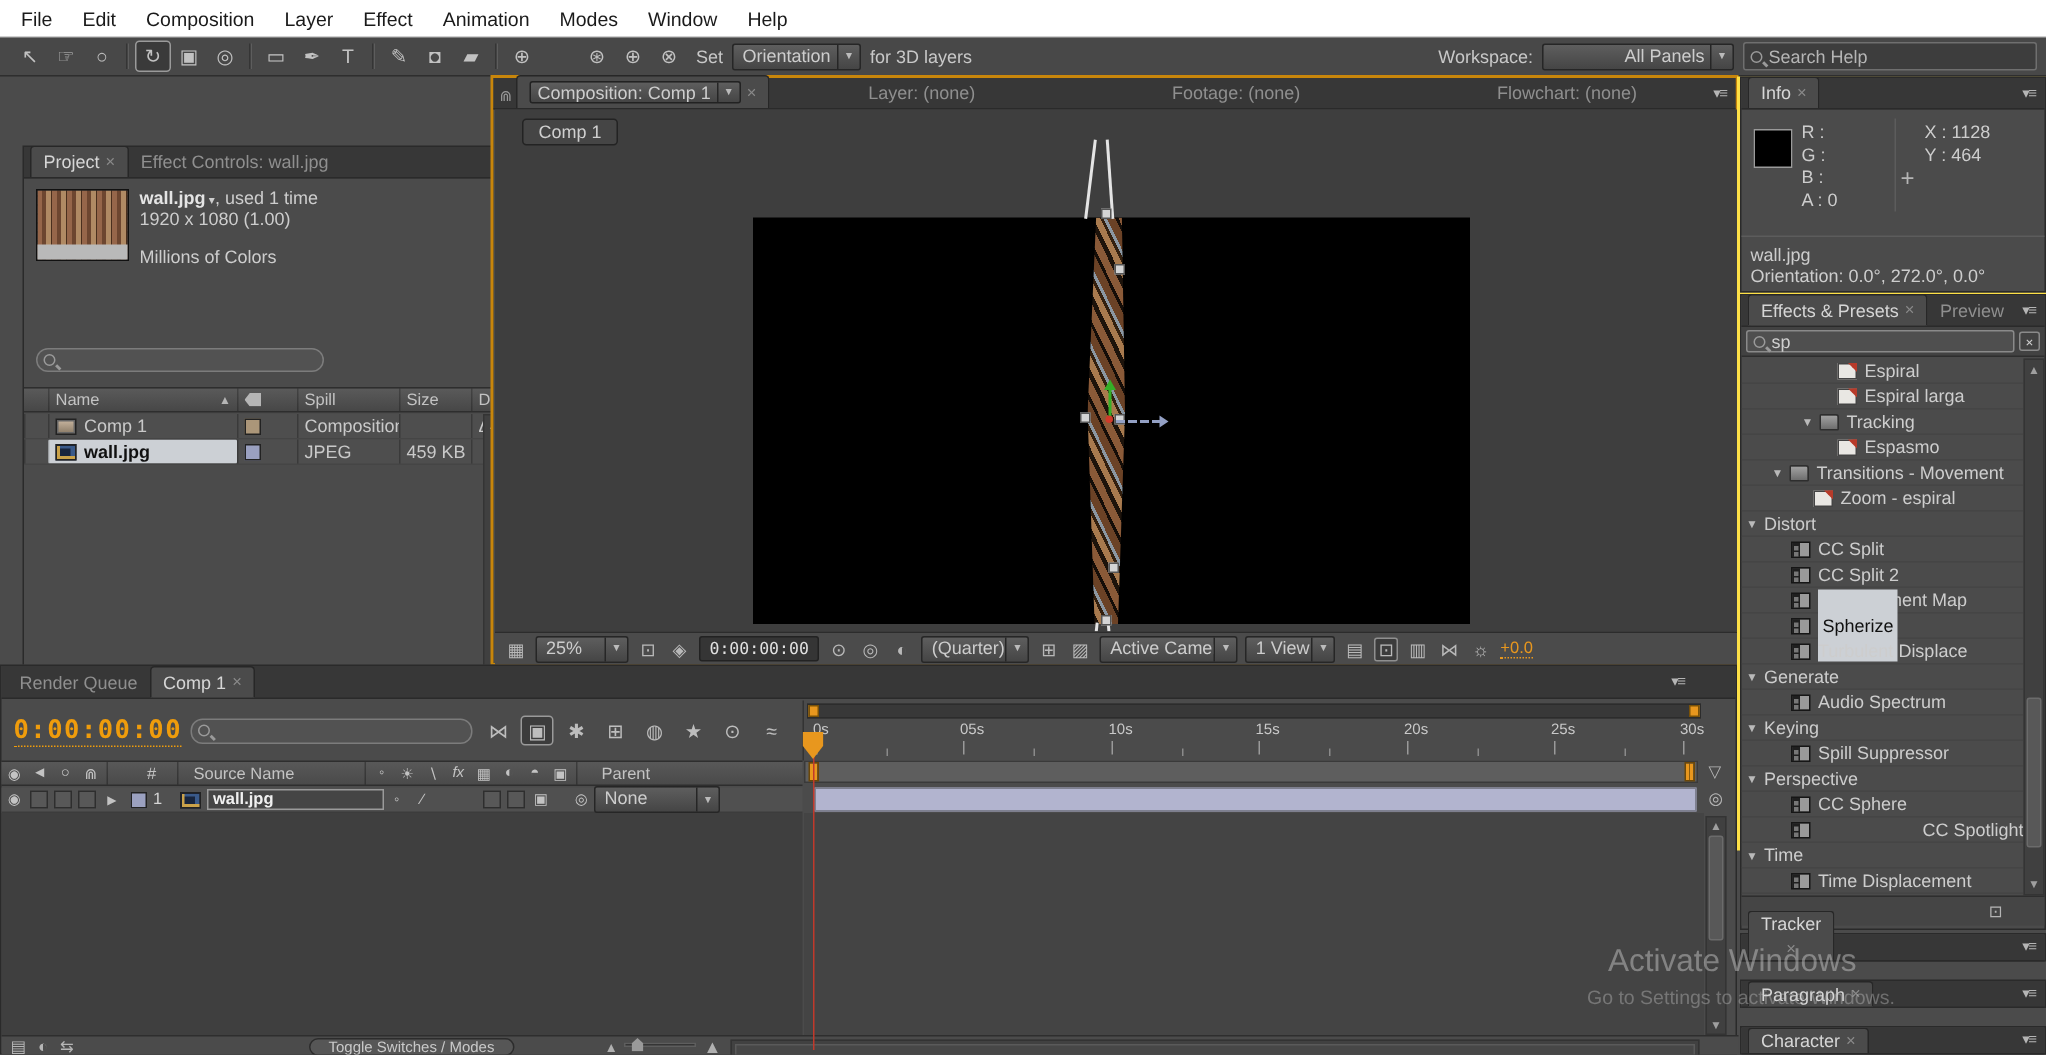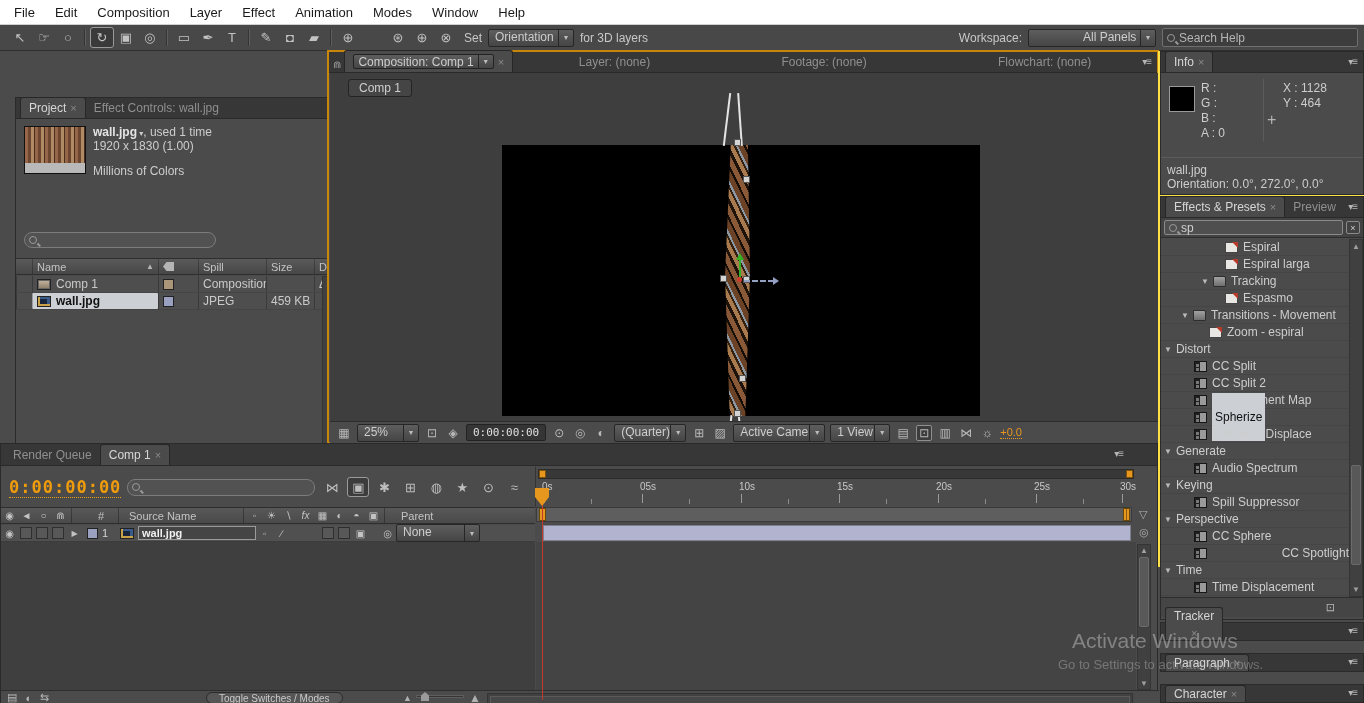--- a/index.html
+++ b/index.html
@@ -215,21 +215,21 @@
           <span>Project</span>
           <span class="tclose">×</span>
         </div>
       <div class="tab">
           <span>Effect Controls: wall.jpg</span>
         </div>
       <span class="pm">▾≡</span>
     </div>
     <div id="proj-thumb"></div>
     <div class="pinfoline" style="top:27px;"><b style="color:#e4e4e4;">wall.jpg</b><span style="font-size:8px;"> ▾</span><span>, used 1 time</span></div>
-    <div class="pinfoline" style="top:41px;">1920 x 1830 (1.00)</div>
+    <div class="pinfoline" style="top:41px;">1920 x 1080 (1.00)</div>
     <div class="pinfoline" style="top:66px;">Millions of Colors</div>
     <div class="searchbox" style="left:8px;top:134px;width:192px;">
       <span class="mag"></span>
       <input style="">
     </div>
     <div id="proj-headers">
       <span class="pcell" style="border-left:none;"></span>
       <span class="pcell">
           <span>Name</span>
           <span class="sortarrow">▲</span>

